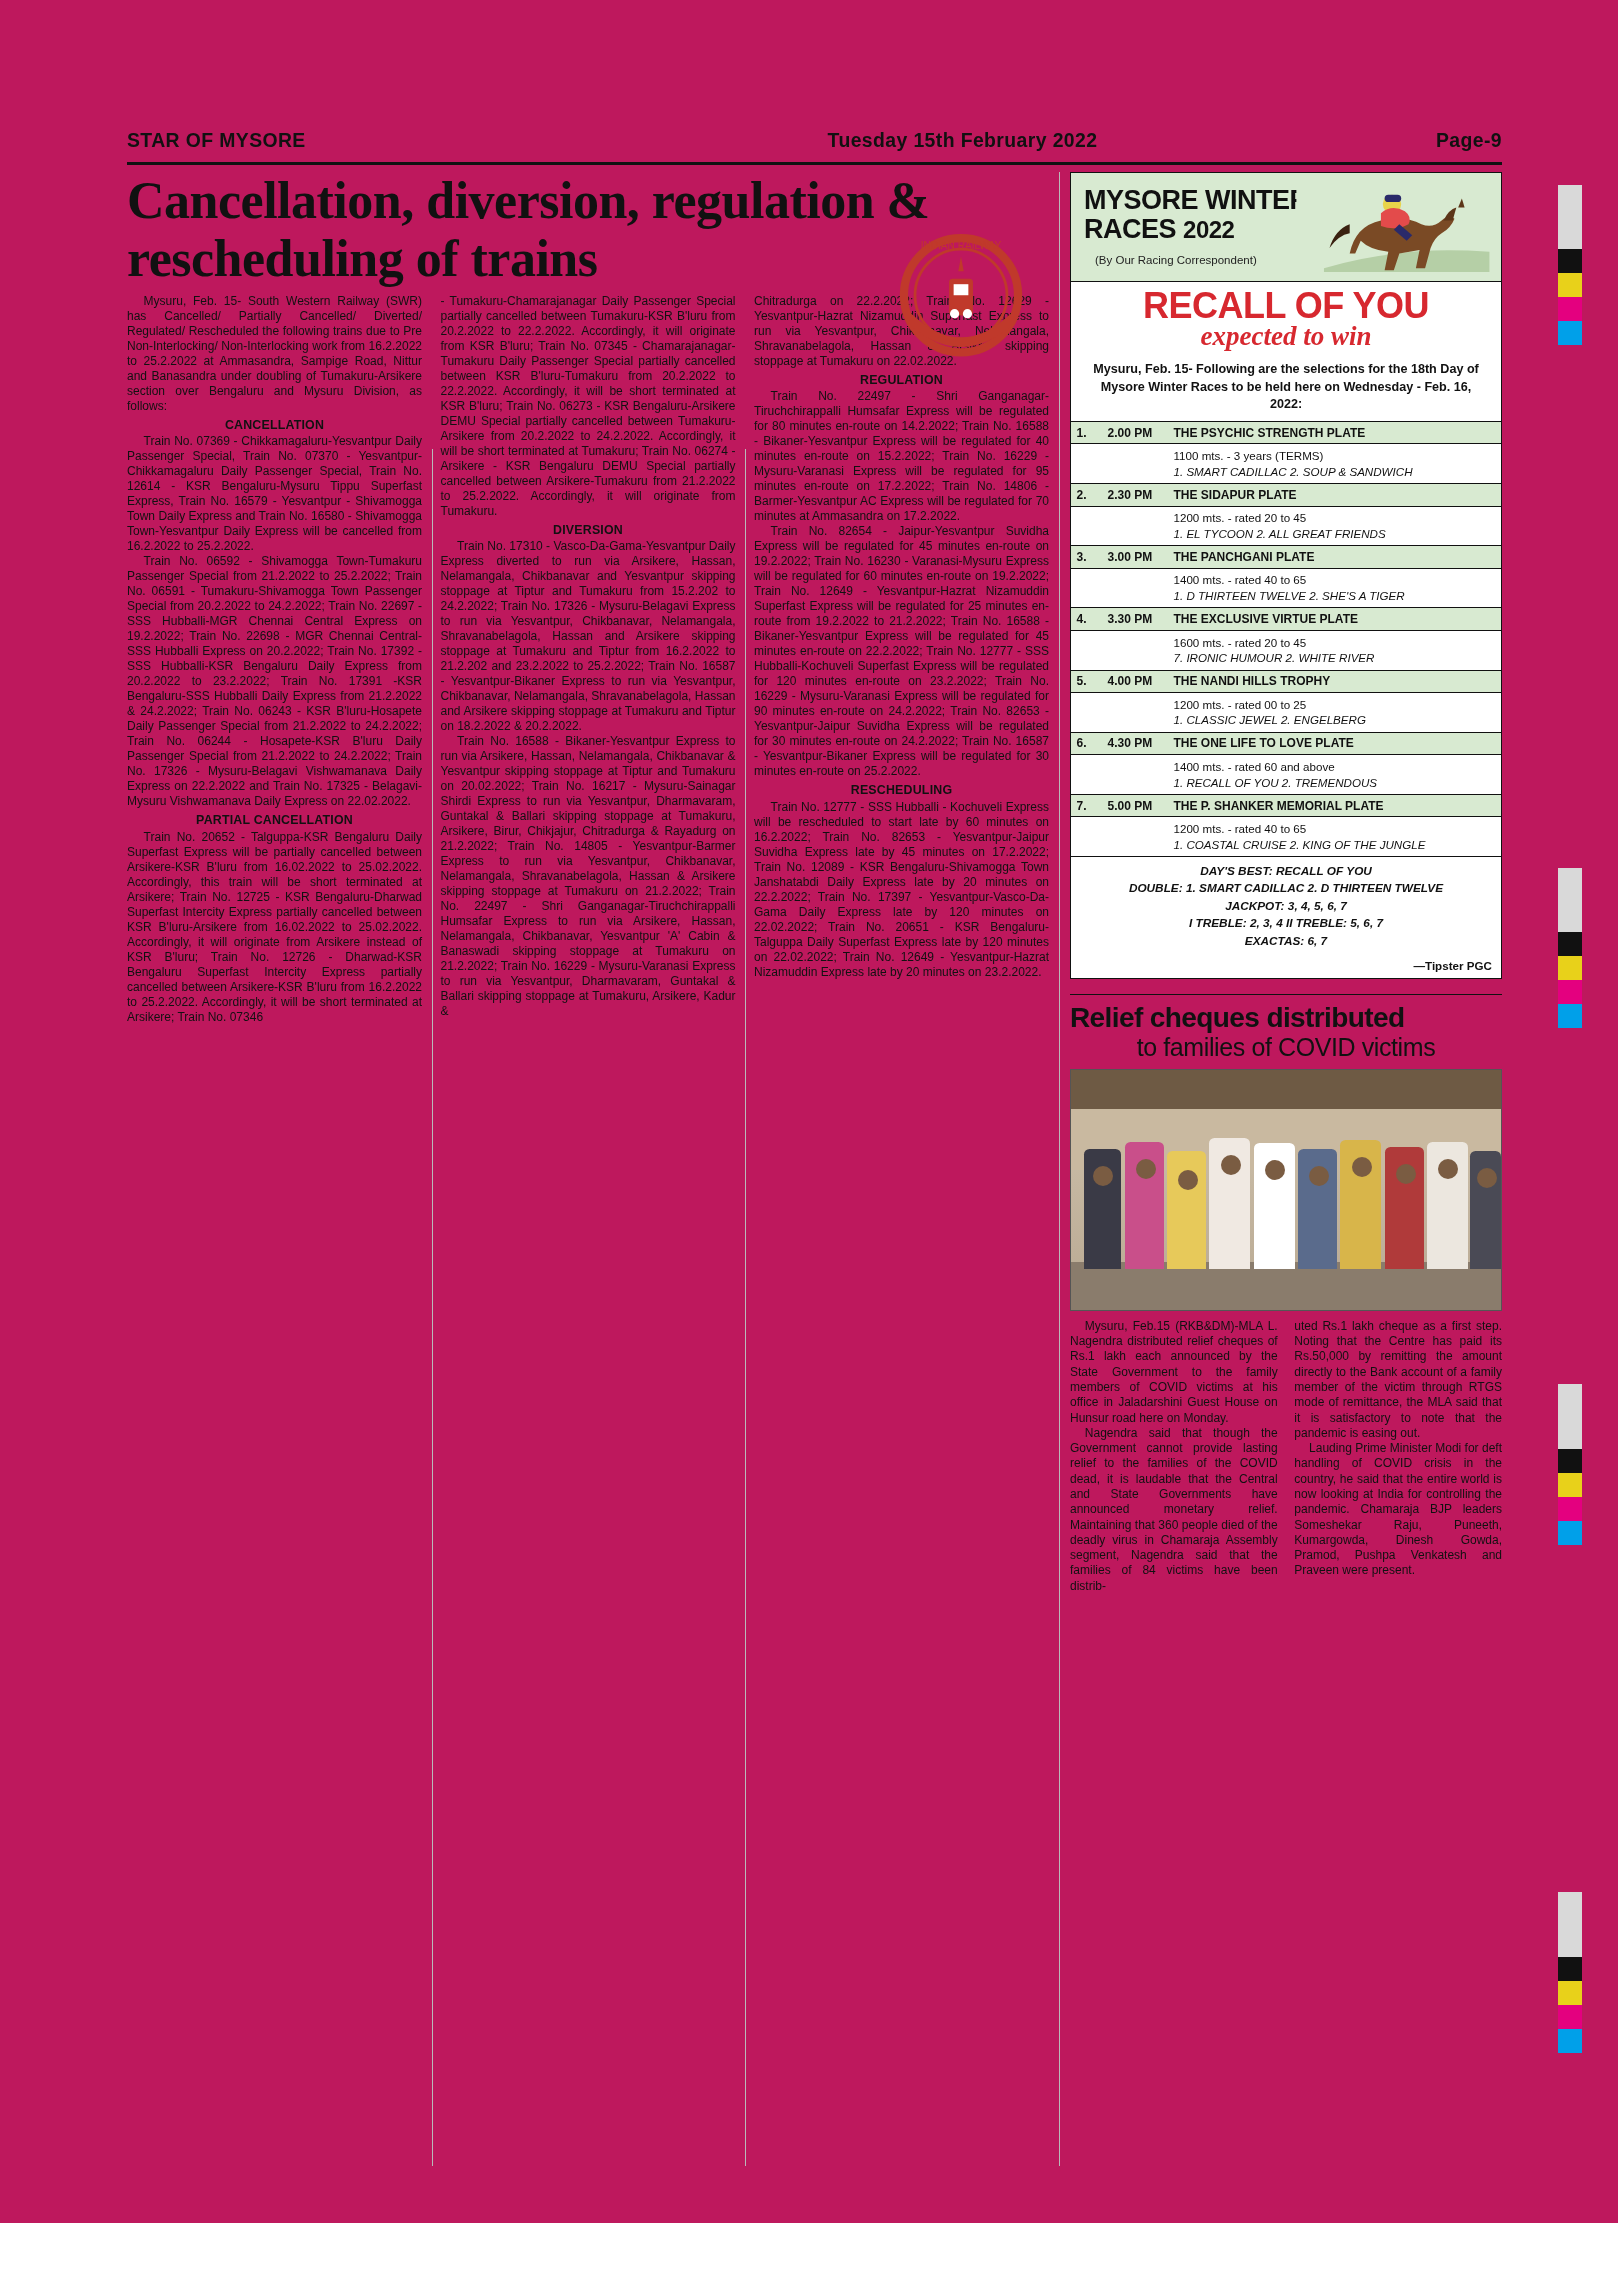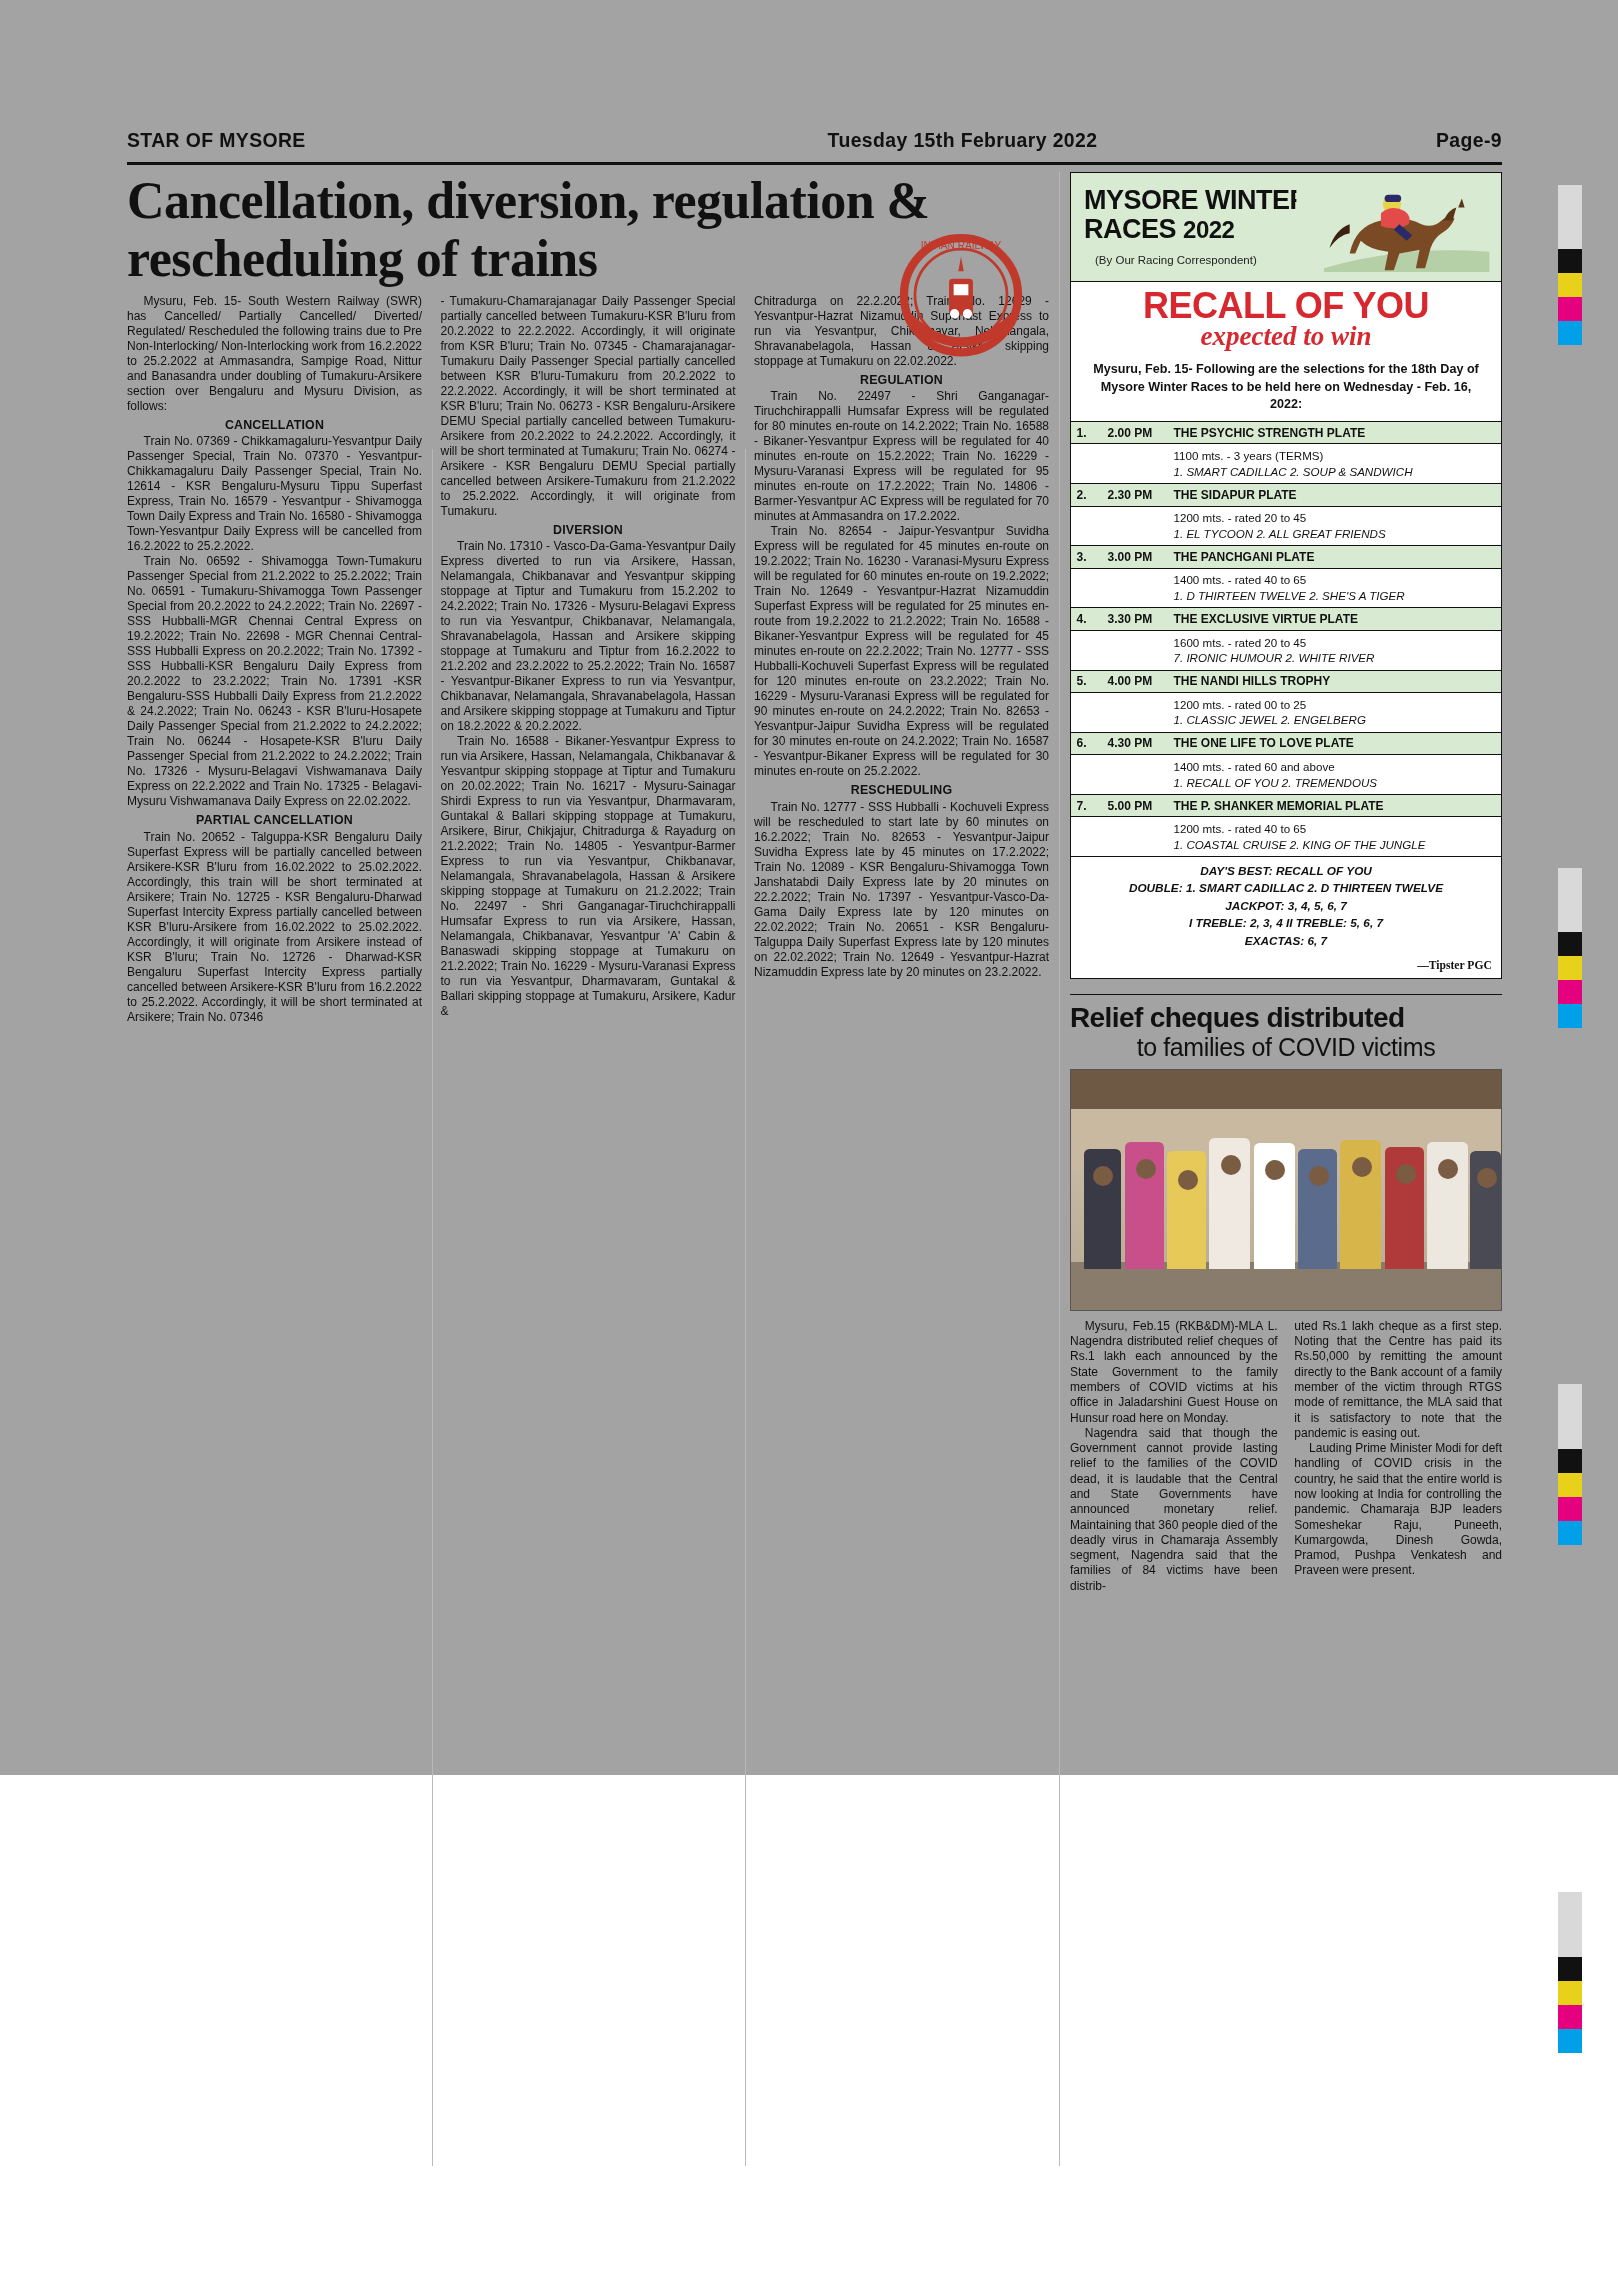--- a/index.html
+++ b/index.html
@@ -7,22 +7,22 @@
   body {
     width:1619px; height:2289px;
     background:#ffffff;
     font-family:"Liberation Sans", sans-serif;
     color:#111;
     position:relative;
   }
   .page {
     position:absolute;
     left:0; top:0;
-    width:1619px; height:1775px;
-    background:#a3a3a3;
+    width:1619px; height:2223px;
+    background:#be185d;
   }
   
   .masthead {
     position:absolute;
     left:127px; top:129px; width:1375px;
     display:flex; align-items:baseline; justify-content:space-between;
     font-weight:bold; font-size:19.4px; letter-spacing:0.4px;
   }
   .masthead .mh-left { width:305px; }
   .masthead .mh-mid { flex:1; text-align:center; padding-left:120px;}
@@ -148,21 +148,21 @@
   .footlines {
     border-top:0.9px solid #111;
     padding:5.5px 9.2px 7.4px 9.2px;
     font-size:11.8px;
     line-height:17.5px;
     font-style:italic;
     font-weight:bold;
     text-align:center;
   }
   .footlines div { margin:0; }
-  .tipster { text-align:right; padding:1.8px 9.2px 5.5px 0; font-weight:bold; font-size:11.6px;font-family:Liberation Serif, serif;}
+  .tipster { text-align:right; padding:1.8px 9.2px 5.5px 0; font-weight:bold; font-size:11.6px;}
 
   
   .relief {
     width:432px;
     margin-top:14.8px;
     border-top:1.8px solid #111;
     padding-top:7.4px;
   }
   .relief h2 {
     margin:0;

